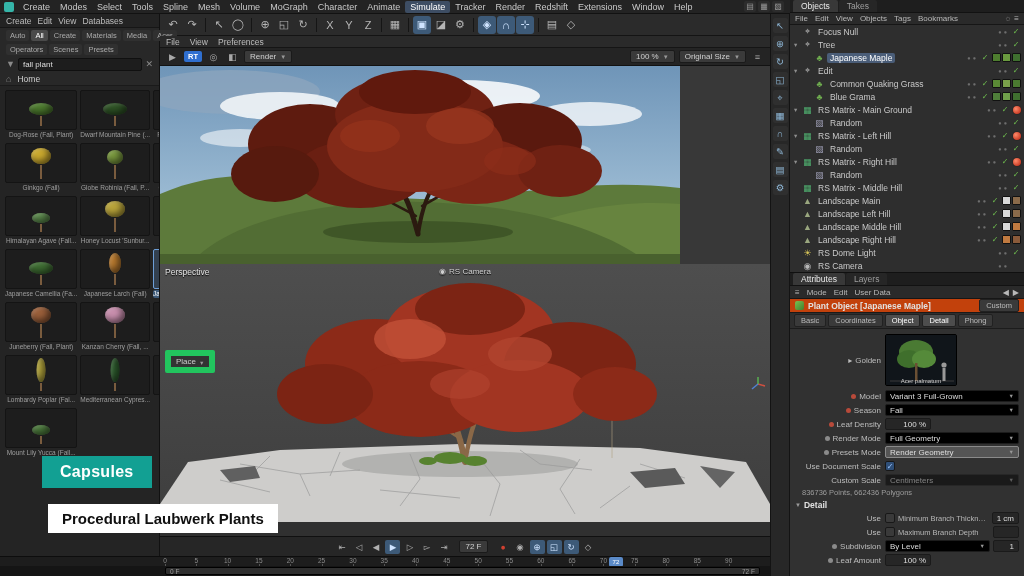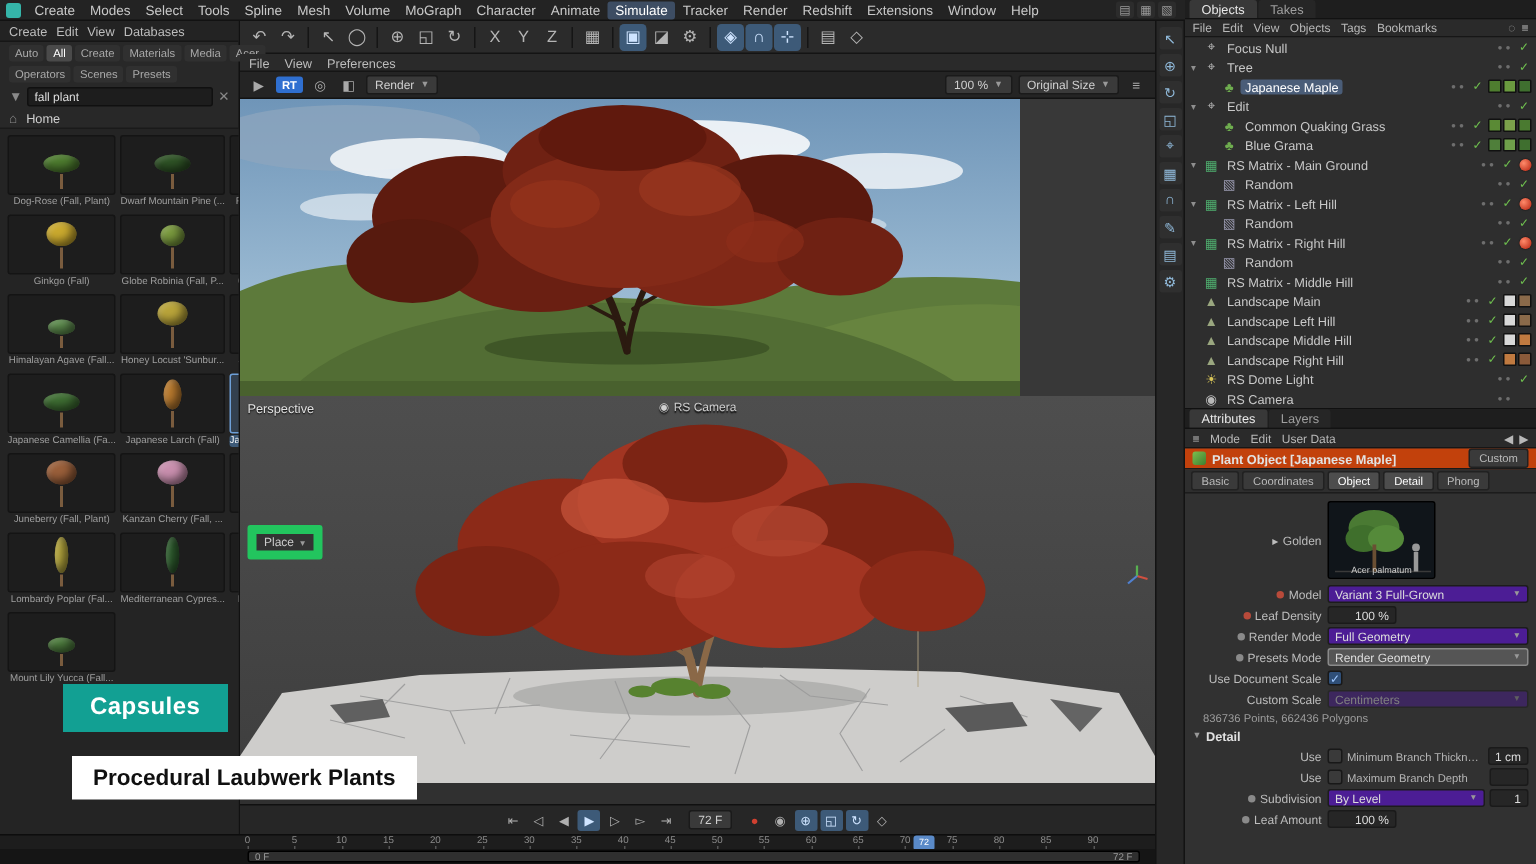--- a/index.html
+++ b/index.html
@@ -118,21 +118,21 @@
   #am-chips { height:16px; display:flex; align-items:center; gap:2px; padding:0 4px; background:#2e2e2e; border-bottom:1px solid #1c1c1c; }
   .amchip { background:#3a3a3a; border:1px solid #212121; border-radius:2px; font-size:7.5px; color:#bbb; padding:1px 6px; }
   .amchip.active { background:#4d4d4d; color:#fff; }
   #am-body { position:absolute; left:0; top:56px; right:0; bottom:0; overflow:hidden; padding:2px 0; }
   .sec-h { display:flex; align-items:center; gap:3px; height:12px; padding:0 5px; color:#e0e0e0; font-weight:bold; font-size:8.5px; }
   .sec-h .tri { font-size:6px; color:#999; }
   .arow { display:flex; align-items:center; min-height:14px; padding:0 5px; gap:4px; }
   .albl { width:86px; flex:0 0 auto; display:flex; align-items:center; justify-content:flex-end; gap:3px; color:#bdbdbd; font-size:8px; text-align:right; }
   .adot { width:5px; height:5px; border-radius:50%; flex:0 0 auto; }
   .actl { flex:1; display:flex; align-items:center; gap:3px; min-width:0; }
-  .dd { flex:1; background:#4c1d95; border:1px solid #1c1c1c; border-radius:2px; height:12px; display:flex; align-items:center; padding:0 4px; color:#ddd; font-size:8px; min-width:0; }
+  .dd { flex:1; background:#000000; border:1px solid #1c1c1c; border-radius:2px; height:12px; display:flex; align-items:center; padding:0 4px; color:#ddd; font-size:8px; min-width:0; }
   .dd .v { flex:1; white-space:nowrap; overflow:hidden; text-overflow:ellipsis; }
   .dd .car { font-size:5.5px; color:#999; margin-left:3px; }
   .dd.hl { background:#555; border-color:#8a8a8a; }
   .dis { opacity:.45; }
   .fld { background:#262626; border:1px solid #1a1a1a; border-radius:2px; height:12px; min-width:46px; display:flex; align-items:center; justify-content:flex-end; padding:0 4px; color:#ddd; font-size:8px; }
   .fld.small { min-width:26px; }
   .cb { width:10px; height:10px; background:#3a3a3a; border:1px solid #181818; border-radius:2px; display:flex; align-items:center; justify-content:center; color:#9ec7ff; font-size:8px; }
   .cb.on { background:#2f4f78; }
   .sub { flex:1; font-size:7.5px; color:#b5b5b5; white-space:nowrap; overflow:hidden; text-overflow:ellipsis; }
   .ainfo { padding:1px 5px 2px 12px; font-size:7.5px; color:#9c9c9c; }
@@ -867,20 +867,32 @@
           <span class="actl">
             <span class="dd">
               <span class="v">Variant 3 Full-Grown</span>
               <span class="car">▼</span>
             </span>
           </span>
         </div>
         <div class="arow">
           <span class="albl">
             <span class="adot" style="background: rgb(184, 74, 58);"></span>
+            <span>Season</span>
+          </span>
+          <span class="actl">
+            <span class="dd">
+              <span class="v">Fall</span>
+              <span class="car">▼</span>
+            </span>
+          </span>
+        </div>
+        <div class="arow">
+          <span class="albl">
+            <span class="adot" style="background: rgb(184, 74, 58);"></span>
             <span>Leaf Density</span>
           </span>
           <span class="actl">
             <span class="fld">100 %</span>
           </span>
         </div>
         <div class="arow">
           <span class="albl">
             <span class="adot" style="background: rgb(138, 138, 138);"></span>
             <span>Render Mode</span>

